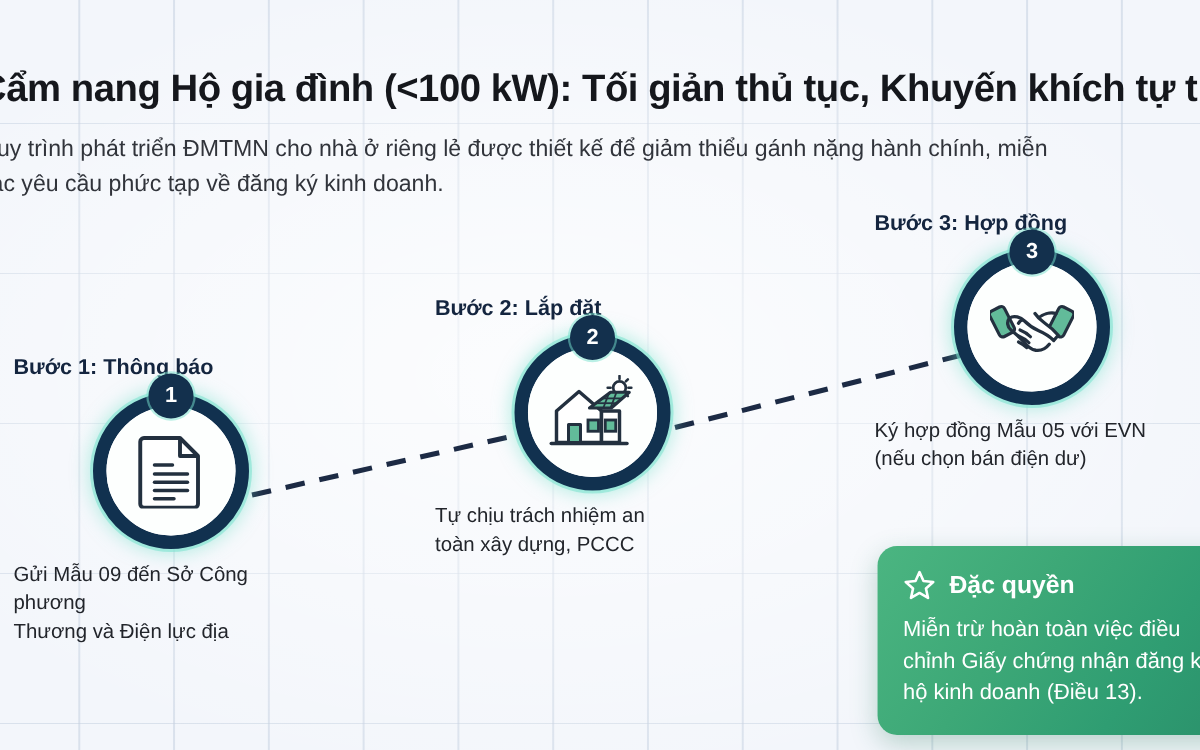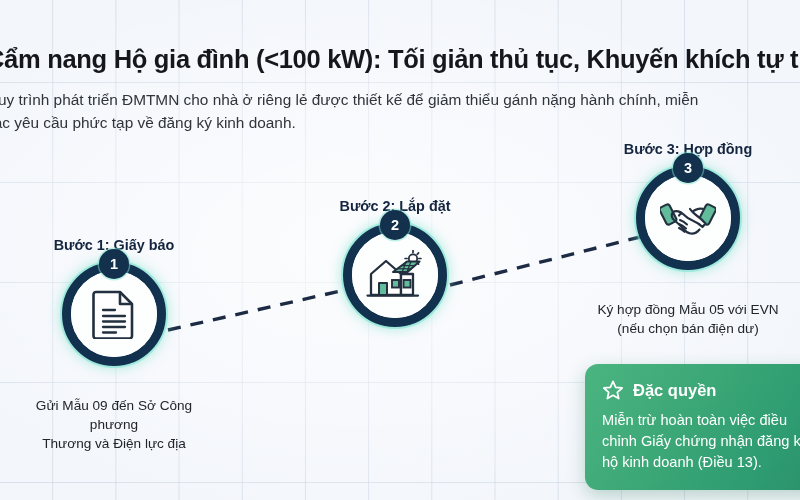--- a/index.html
+++ b/index.html
@@ -63,21 +63,20 @@
     position: absolute;
     left: 0; top: 0;
     width: 800px; height: 500px;
     pointer-events: none;
   }
 
   
   .step {
     position: absolute;
     width: 210px;
-    text-align: center;
   }
   .step-label {
     font-size: 14.4px;
     font-weight: 700;
     color: #14253f;
     margin-bottom: 9px;
     white-space: nowrap;
   }
   .ring-wrap {
     position: relative;
@@ -116,21 +115,21 @@
     background: #13304d;
     color: #ffffff;
     font-size: 14.5px;
     font-weight: 700;
     display: flex;
     align-items: center;
     justify-content: center;
     box-shadow: 0 0 0 1.5px rgba(120,226,205,0.5);
   }
   .step-caption {
-    margin-top: 31px;
+    margin-top: 8px;
     font-size: 13.6px;
     color: #22252b;
     line-height: 1.38;
   }
 
   
   #step-1 { left: 9px;  top: 237px; }
   #step-2 { left: 290px; top: 198px; }
   #step-3 { left: 583px; top: 141px; }
 
@@ -179,21 +178,21 @@
       <span class="l2">các yêu cầu phức tạp về đăng ký kinh doanh.</span>
     </div>
   </div>
 
   <svg class="connectors" viewBox="0 0 800 500" width="800" height="500">
     <line x1="168" y1="330" x2="345" y2="290" stroke="#1c2a44" stroke-width="3.4" stroke-dasharray="13 10" stroke-linecap="butt"></line>
     <line x1="450" y1="285" x2="640" y2="237" stroke="#1c2a44" stroke-width="3.4" stroke-dasharray="13 10" stroke-linecap="butt"></line>
   </svg>
 
   <div class="step" id="step-1">
-    <div class="step-label">Bước 1: Giấy báo</div>
+    <div class="step-label">Bước 1: Thông báo</div>
     <div class="ring-wrap">
       <div class="ring"></div>
       <div class="ring-inner">
         <svg width="44" height="50" viewBox="0 0 44 50">
           <path d="M4 3 h24 l12 12 v32 a2.5 2.5 0 0 1 -2.5 2.5 h-33.5 a2.5 2.5 0 0 1 -2.5 -2.5 v-41.5 a2.5 2.5 0 0 1 2.5 -2.5 z" fill="#ffffff" stroke="#23303f" stroke-width="2.6" stroke-linejoin="round"></path>
           <path d="M28 3 v12 h12" fill="none" stroke="#23303f" stroke-width="2.6" stroke-linejoin="round"></path>
           <line x1="11" y1="21" x2="23" y2="21" stroke="#23303f" stroke-width="2.3" stroke-linecap="round"></line>
           <line x1="11" y1="27" x2="33" y2="27" stroke="#23303f" stroke-width="2.3" stroke-linecap="round"></line>
           <line x1="11" y1="32.5" x2="33" y2="32.5" stroke="#23303f" stroke-width="2.3" stroke-linecap="round"></line>
           <line x1="11" y1="38" x2="33" y2="38" stroke="#23303f" stroke-width="2.3" stroke-linecap="round"></line>
@@ -239,20 +238,24 @@
 
           <path d="M13 45 L13 33 L21 33 L21 45 Z" fill="#62bb9a" stroke="#23303f" stroke-width="2" stroke-linejoin="round"></path>
 
           <rect x="37.5" y="30" width="7" height="7.5" fill="#62bb9a" stroke="#23303f" stroke-width="1.9"></rect>
           <rect x="26" y="30" width="7" height="7.5" fill="#62bb9a" stroke="#23303f" stroke-width="1.9"></rect>
           <line x1="1.5" y1="45.6" x2="52" y2="45.6" stroke="#23303f" stroke-width="2.3" stroke-linecap="round"></line>
         </svg>
       </div>
       <div class="badge">2</div>
     </div>
+    <div class="step-caption">
+      <div>Tự chịu trách nhiệm an</div>
+      <div>toàn xây dựng, PCCC</div>
+    </div>
   </div>
 
   <div class="step" id="step-3">
     <div class="step-label">Bước 3: Hợp đồng</div>
     <div class="ring-wrap">
       <div class="ring"></div>
       <div class="ring-inner">
         <svg width="56" height="44" viewBox="0 0 56 44">
 
           <rect x="2.5" y="9" width="11" height="19" rx="2.5" transform="rotate(-27 8 18.5)" fill="#62bb9a" stroke="#23303f" stroke-width="2.1"></rect>

